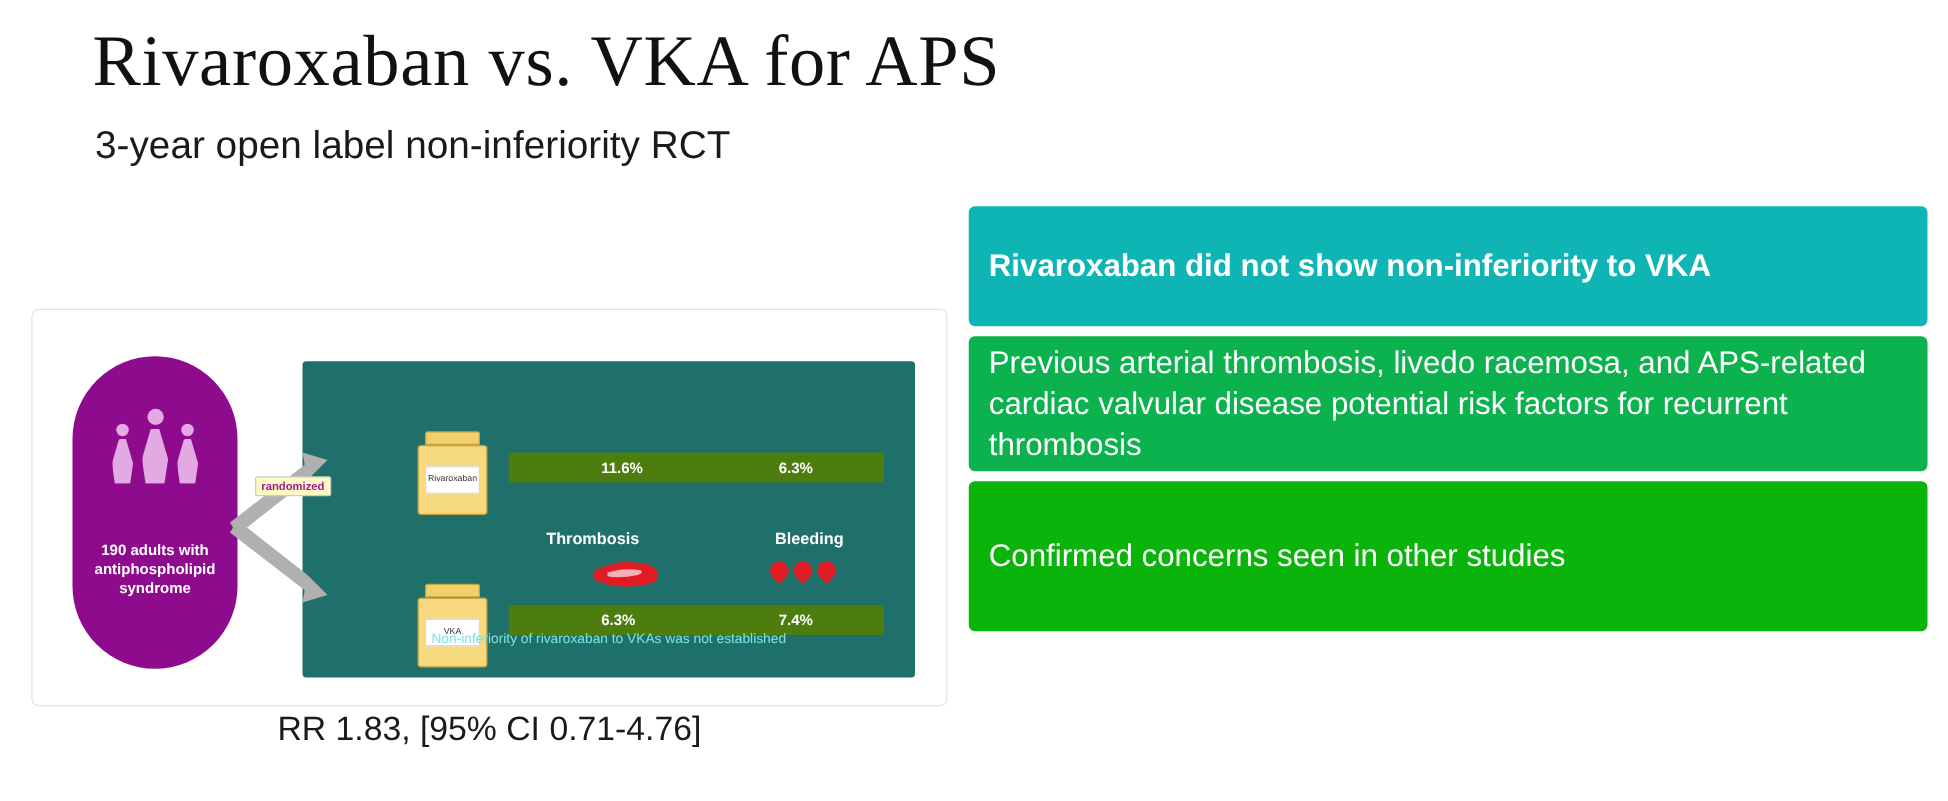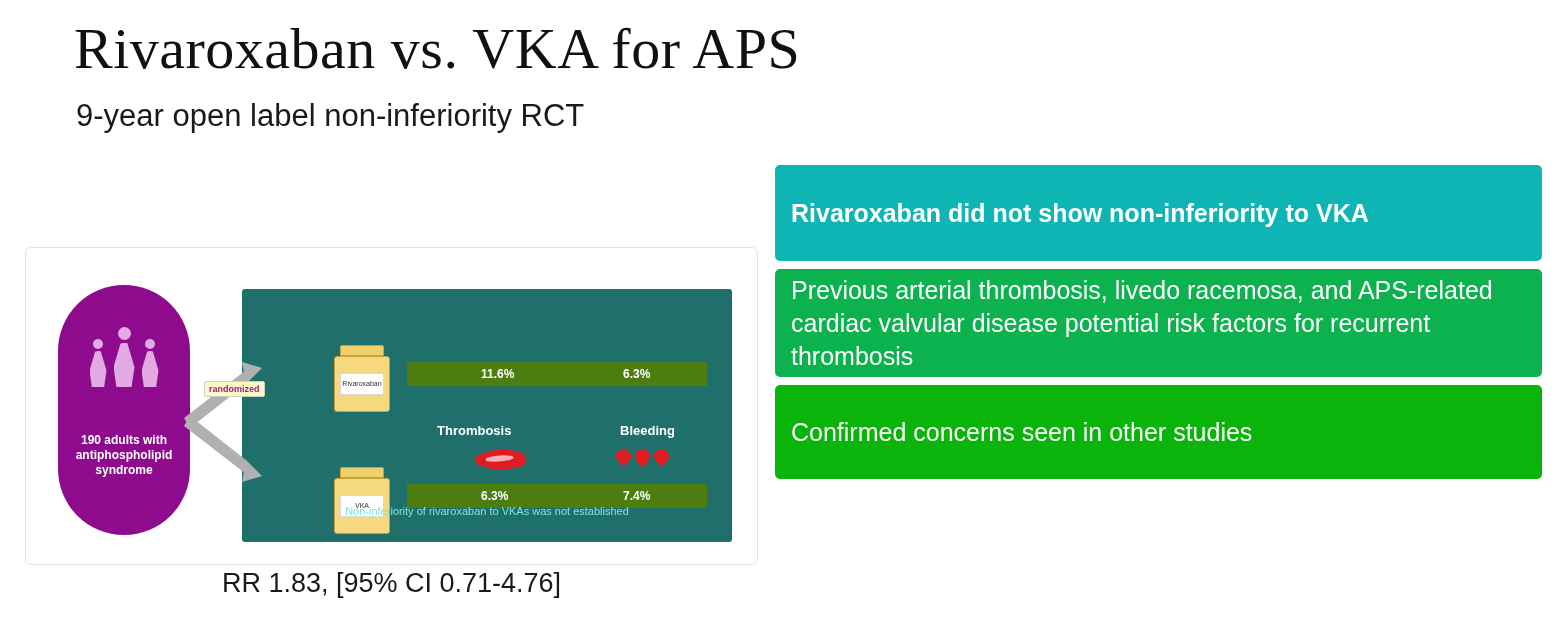--- a/index.html
+++ b/index.html
@@ -289,27 +289,27 @@
     display: flex;
     align-items: center;
   }
   .callout-text {
     width: 100%;
     white-space: pre-line;
   }
   .c0 { background: #0fb5b5; height: 96px; font-size: 25px; font-weight: bold; line-height: 32px; }
   .c1 { background: #0cbf93; height: 98px; font-size: 25px; line-height: 33px; }
   .c2 { background: #0cb24e; height: 108px; font-size: 25px; line-height: 33px; }
-  .c3 { background: #0bb40b; height: 94px; font-size: 25px; line-height: 33px; }
+  .c3 { background: #0bb40b; height: 120px; font-size: 25px; line-height: 33px; }
 </style>
 </head>
 <body>
 
 <div class="slide-title">Rivaroxaban vs. VKA for APS</div>
-<div class="slide-subtitle">9-year open label non-inferiority RCT</div>
+<div class="slide-subtitle">3-year open label non-inferiority RCT</div>
 
 <div class="figure-card">
 
   <div class="figure-years">3 Years</div>
 
   <div class="people-capsule">
     <div class="people-figs">
       <span class="person small"><span class="head"></span><span class="body"></span></span><span class="person"><span class="head"></span><span class="body"></span></span><span class="person small"><span class="head"></span><span class="body"></span></span>
     </div>
     <div class="people-caption">190 adults with

